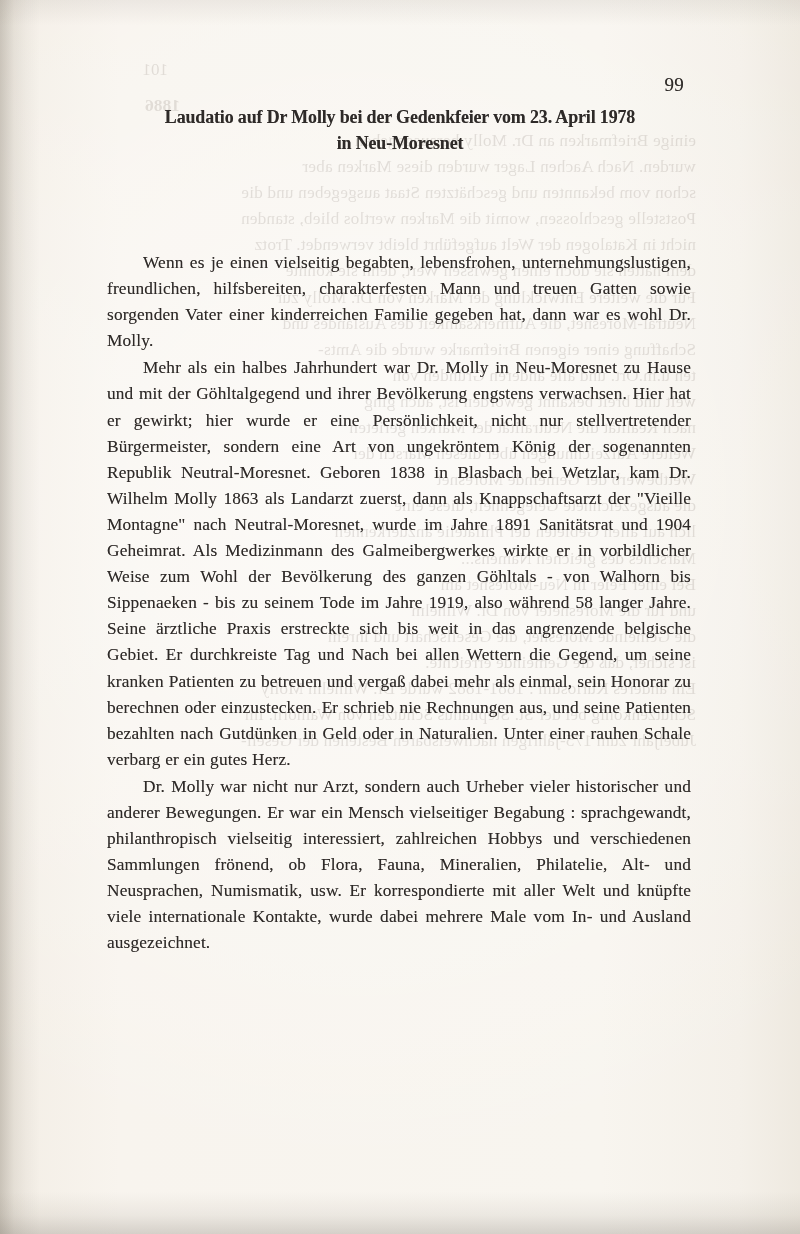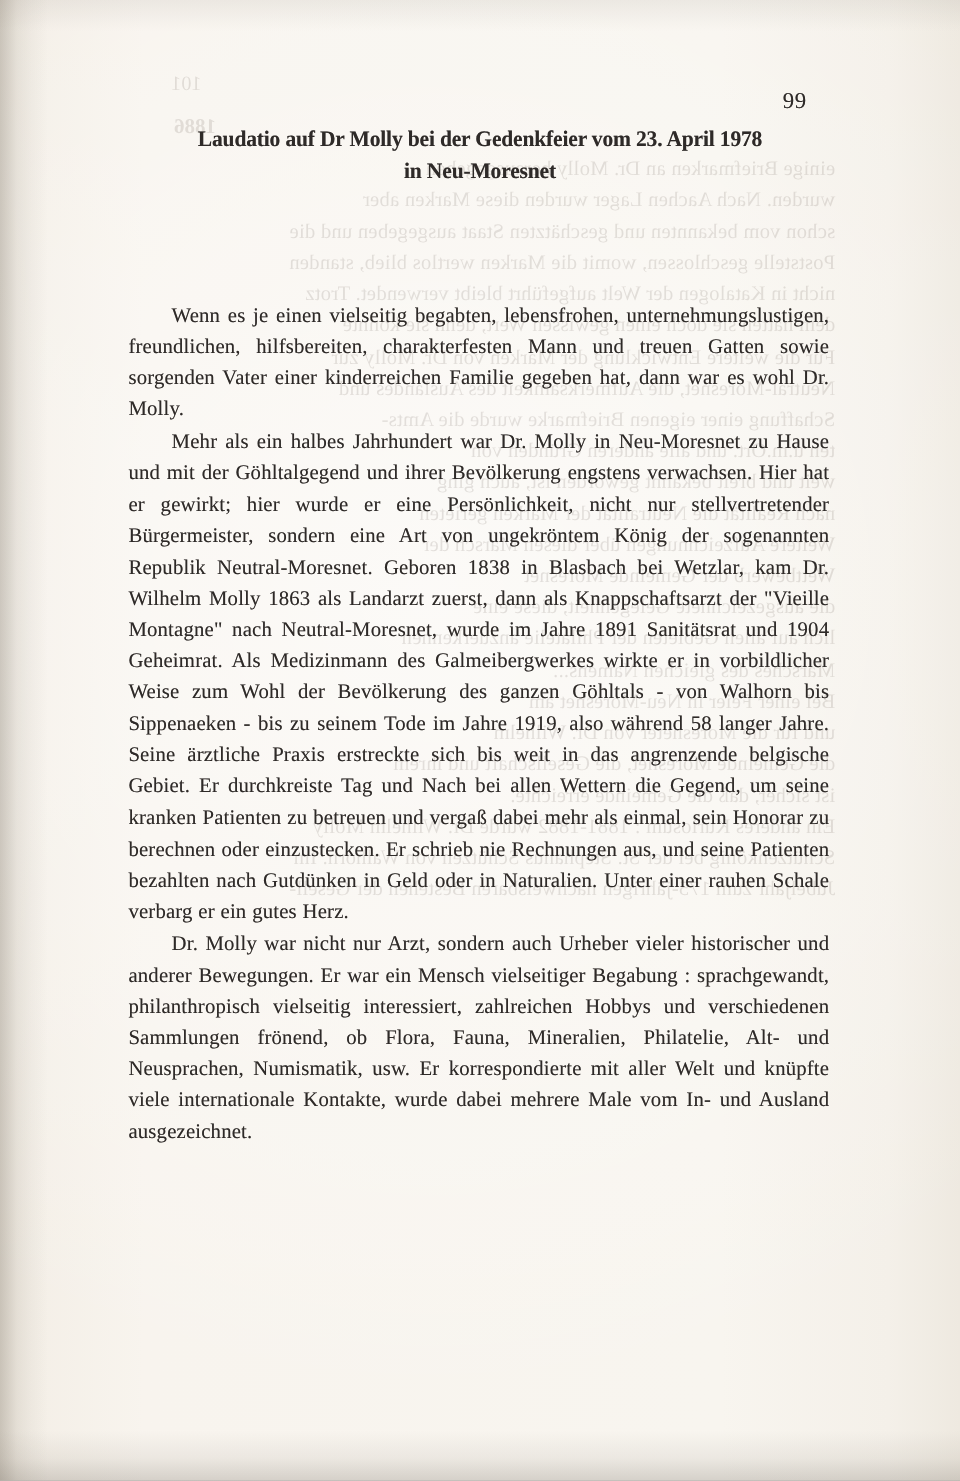--- a/index.html
+++ b/index.html
@@ -105,20 +105,21 @@
   }
 
   .folio {
     position: absolute;
     top: 74px;
     left: 0;
     width: 672px;
     text-align: right;
     font-size: 19px;
     letter-spacing: 0.3px;
+    padding-left: 12px;
   }
 
   .title {
     position: absolute;
     top: 104px;
     left: 100px;
     width: 600px;
     text-align: center;
     font-weight: bold;
     font-size: 18.5px;

